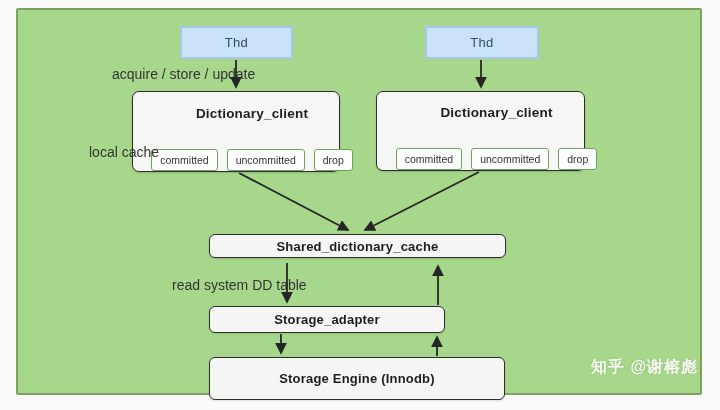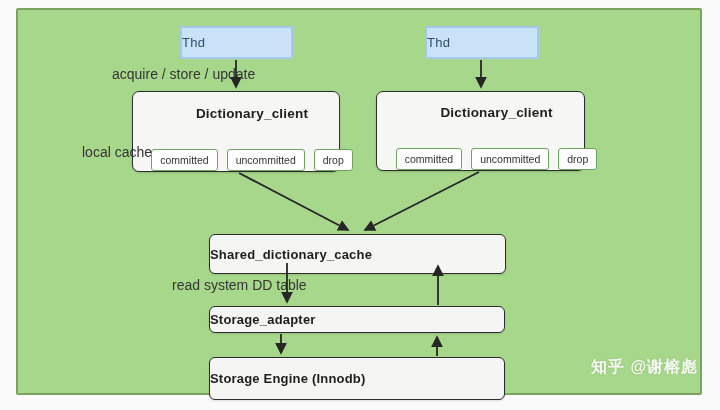--- a/index.html
+++ b/index.html
@@ -5,21 +5,21 @@
   html,body{margin:0;padding:0;background:#fafafa;}
   #stage{
     position:relative;width:720px;height:410px;background:#fafafa;
     font-family:"Liberation Sans", sans-serif;overflow:hidden;
   }
   #panel{
     position:absolute;left:16px;top:8px;width:686px;height:387px;
     background:#a7d78a;border:2px solid #7da15f;border-radius:2px;box-sizing:border-box;
   }
   .node{
-    position:absolute;box-sizing:border-box;display:flex;align-items:center;justify-content:flex-start;
+    position:absolute;box-sizing:border-box;display:flex;align-items:center;justify-content:center;
   }
   .thd{
     background:#c9e2f8;border:2px solid #a6c8e8;
     font-size:13px;color:#2f4f6f;letter-spacing:.3px;
   }
   .bigbox{
     background:#f6f6f4;border:1.5px solid #2d2d2d;border-radius:7px;
     flex-direction:column;justify-content:center;
     box-shadow:0 1px 2px rgba(0,0,0,.15);
     padding-left:32px;
@@ -74,32 +74,32 @@
 
   <div class="node bigbox" style="left:376px;top:91px;width:209px;height:80px;">
     <div class="title">Dictionary_client</div>
     <div class="cells">
       <div class="cell">committed</div>
       <div class="cell">uncommitted</div>
       <div class="cell">drop</div>
     </div>
   </div>
 
-  <div class="node bar" style="left:209px;top:234px;width:297px;height:40px;">
+  <div class="node bar" style="left:209px;top:234px;width:297px;height:24px;">
     <span>Shared_dictionary_cache</span>
   </div>
-  <div class="node bar" style="left:209px;top:306px;width:296px;height:27px;">
+  <div class="node bar" style="left:209px;top:306px;width:236px;height:27px;">
     <span>Storage_adapter</span>
   </div>
   <div class="node bar" style="left:209px;top:357px;width:296px;height:43px;">
     <span>Storage Engine (Innodb)</span>
   </div>
 
   <div class="lbl" style="left:112px;top:66px;">acquire / store / update</div>
-  <div class="lbl" style="left:82px;top:144px;">local cache</div>
+  <div class="lbl" style="left:89px;top:144px;">local cache</div>
   <div class="lbl" style="left:172px;top:277px;">read system DD table</div>
 
   <svg id="arrows" width="720" height="410" viewBox="0 0 720 410">
     <defs>
       <marker id="ah" viewBox="0 0 10 10" refX="8.5" refY="5" markerWidth="6.5" markerHeight="6.5" orient="auto-start-reverse">
         <path d="M0,0 L10,5 L0,10 z" fill="#262626"></path>
       </marker>
     </defs>
     <line x1="236" y1="60" x2="236" y2="87" stroke="#262626" stroke-width="1.8" marker-end="url(#ah)"></line>
     <line x1="481" y1="60" x2="481" y2="87" stroke="#262626" stroke-width="1.8" marker-end="url(#ah)"></line>

